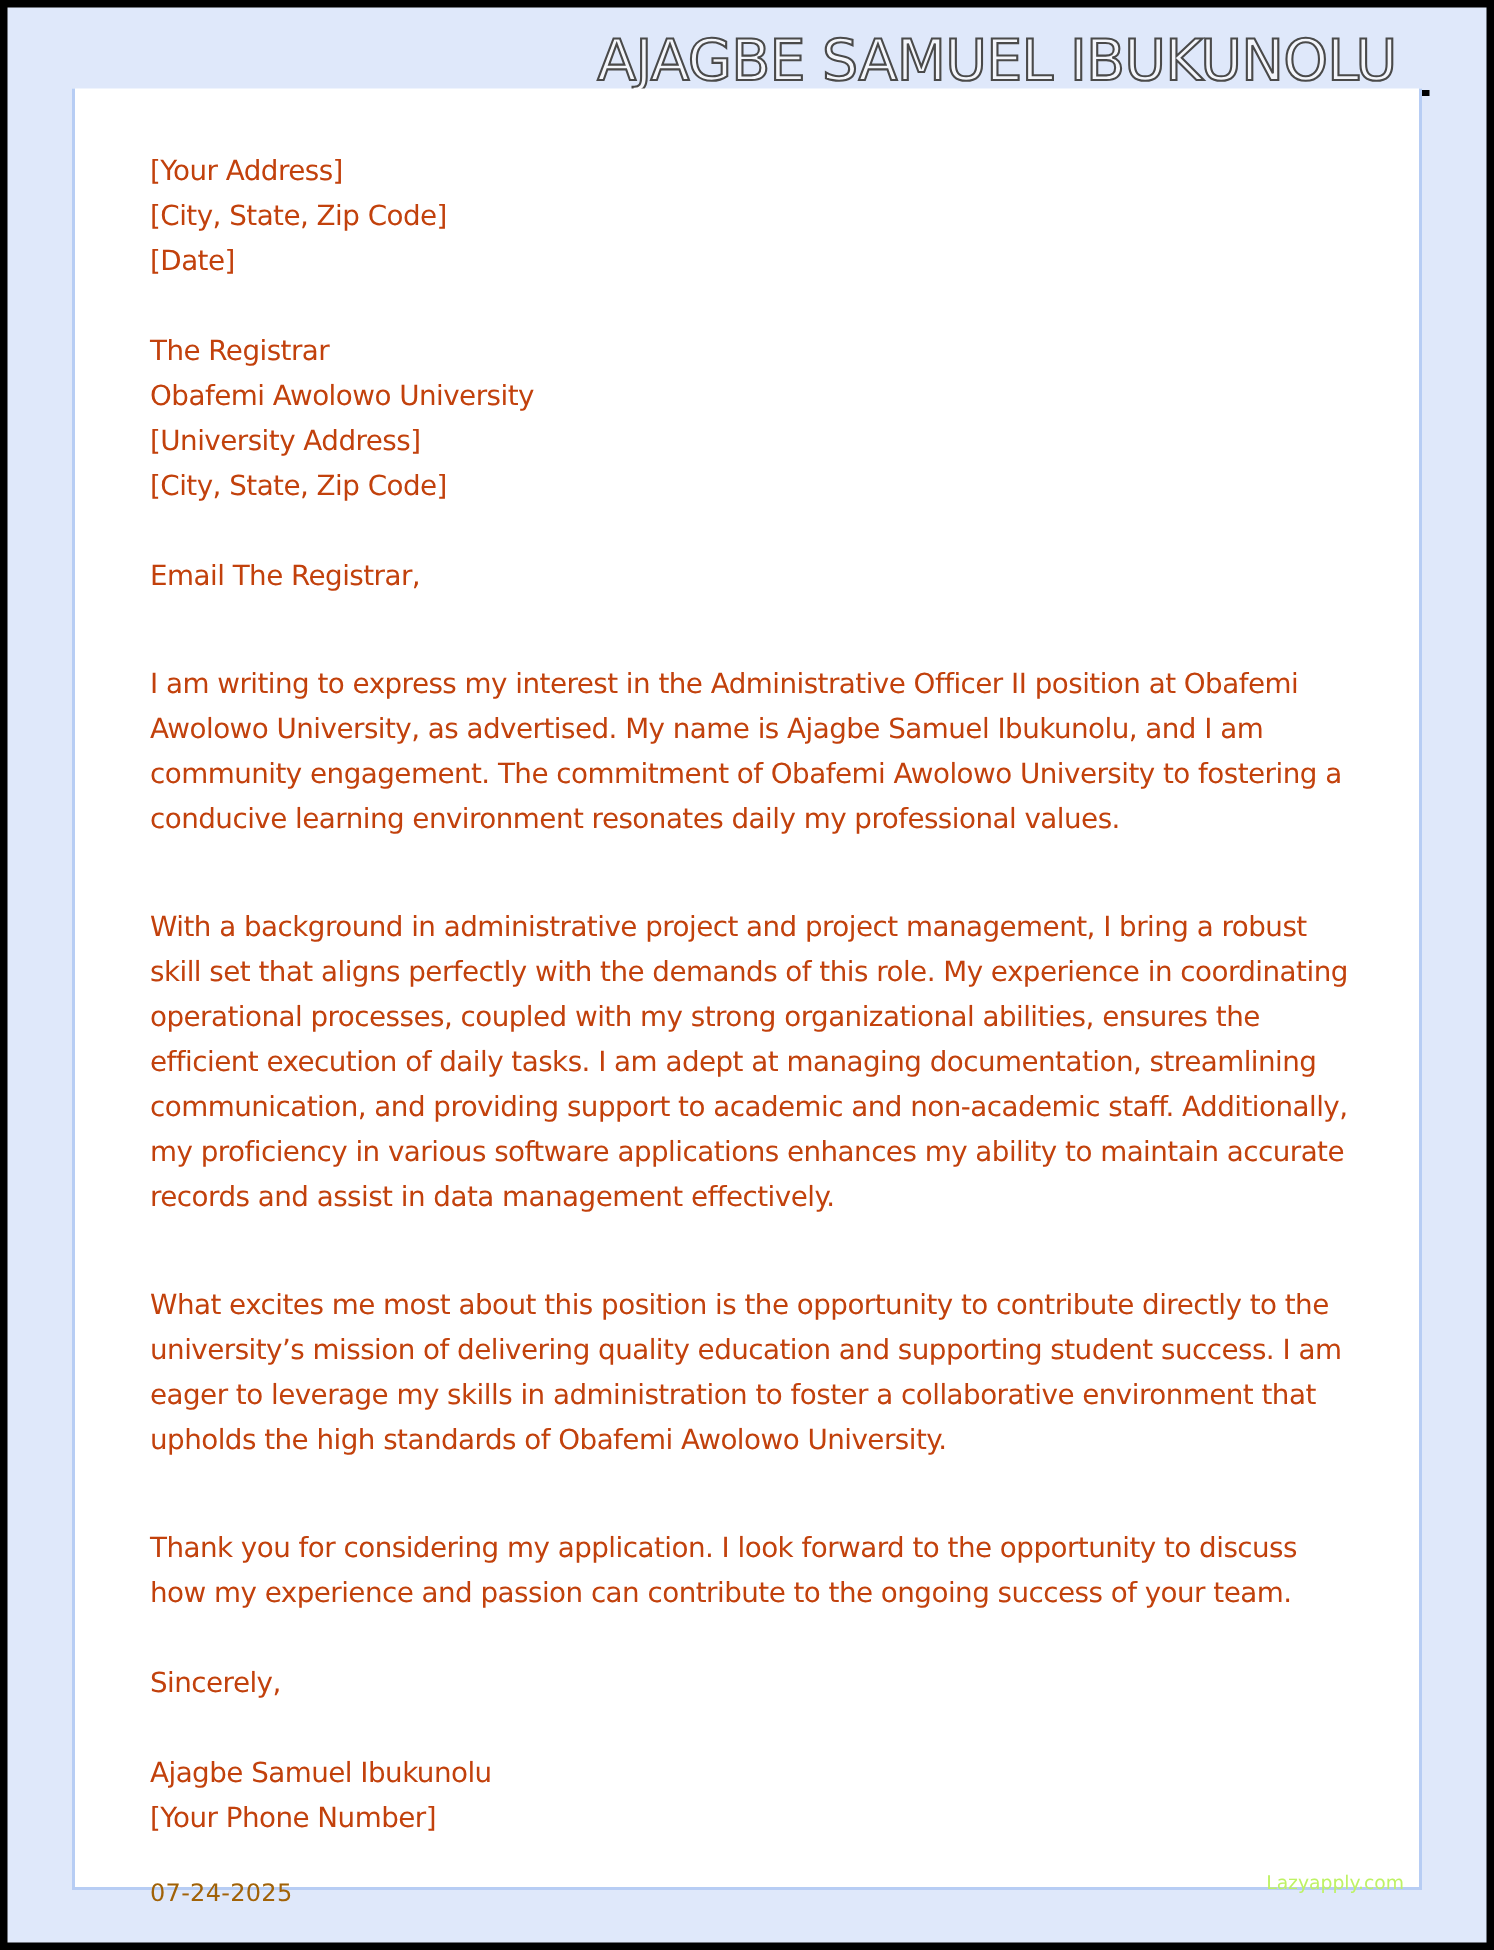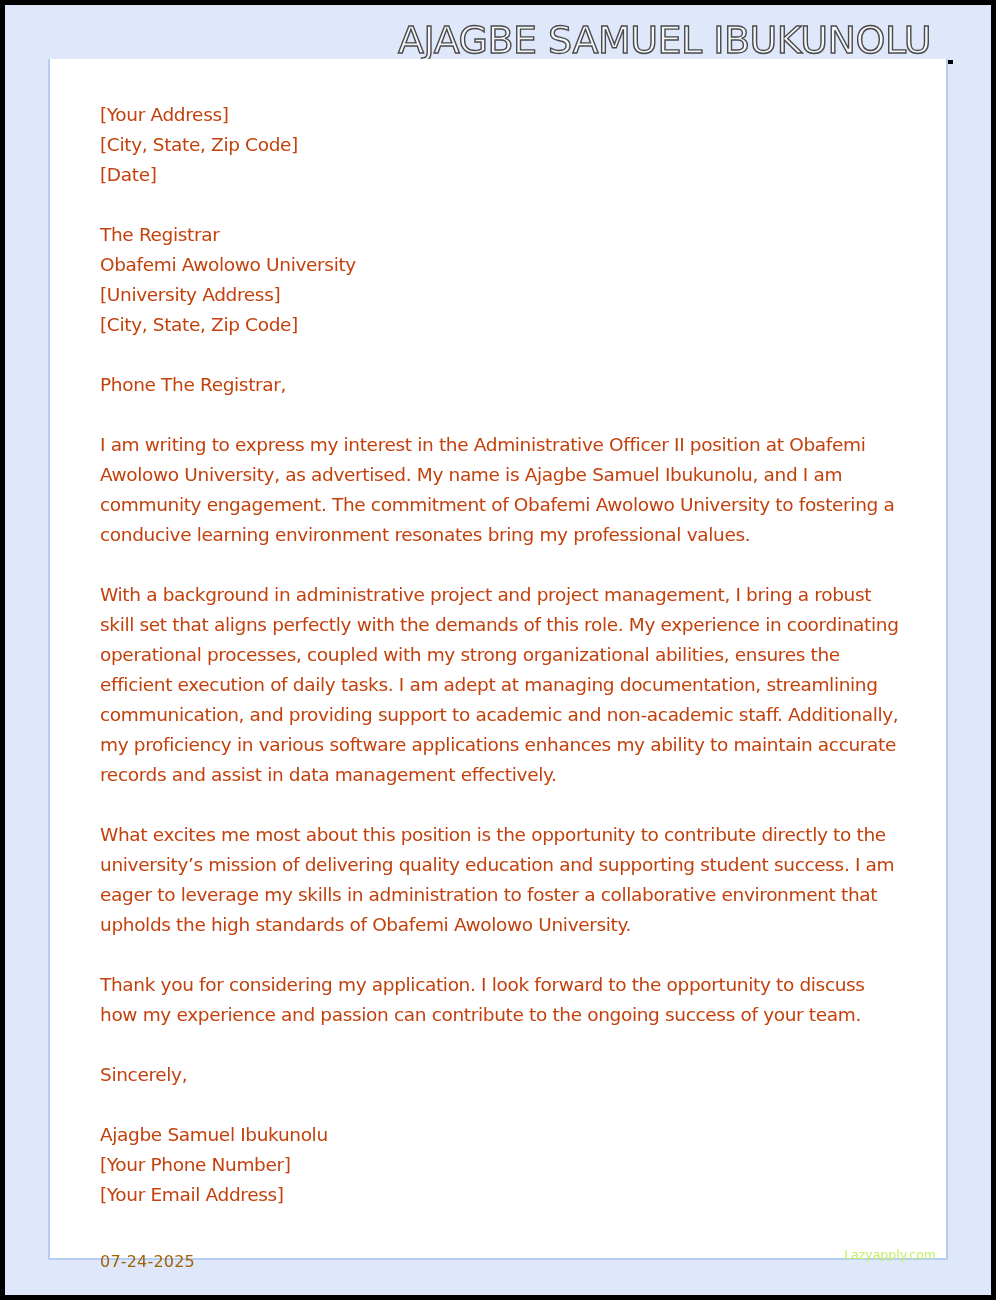--- a/index.html
+++ b/index.html
@@ -67,20 +67,21 @@
       display: block;
       white-space: nowrap;
     }
     .letter .gap {
       display: block;
       height: 30px;
     }
     .letter .para {
       display: block;
       white-space: normal;
+      margin-top: 12px;
     }
     .letter .para .pl {
       display: block;
       white-space: nowrap;
     }
     .footer-date {
       position: absolute;
       left: 100px;
       top: 1249px;
       font-size: 16px;
@@ -114,28 +115,28 @@
     <span class="line">[Date]</span>
   </div>
   <span class="gap"></span>
   <div>
     <span class="line">The Registrar</span>
     <span class="line">Obafemi Awolowo University</span>
     <span class="line">[University Address]</span>
     <span class="line">[City, State, Zip Code]</span>
   </div>
   <span class="gap"></span>
-  <span class="line">Phone The Registrar,</span>
+  <span class="line">Email The Registrar,</span>
   <span class="gap"></span>
 
   <div class="para">
     <span class="pl">I am writing to express my interest in the Administrative Officer II position at Obafemi</span>
     <span class="pl">Awolowo University, as advertised. My name is Ajagbe Samuel Ibukunolu, and I am</span>
     <span class="pl">community engagement. The commitment of Obafemi Awolowo University to fostering a</span>
-    <span class="pl">conducive learning environment resonates bring my professional values.</span>
+    <span class="pl">conducive learning environment resonates daily my professional values.</span>
   </div>
   <span class="gap"></span>
 
   <div class="para">
     <span class="pl">With a background in administrative project and project management, I bring a robust</span>
     <span class="pl">skill set that aligns perfectly with the demands of this role. My experience in coordinating</span>
     <span class="pl">operational processes, coupled with my strong organizational abilities, ensures the</span>
     <span class="pl">efficient execution of daily tasks. I am adept at managing documentation, streamlining</span>
     <span class="pl">communication, and providing support to academic and non-academic staff. Additionally,</span>
     <span class="pl">my proficiency in various software applications enhances my ability to maintain accurate</span>
@@ -156,18 +157,17 @@
     <span class="pl">how my experience and passion can contribute to the ongoing success of your team.</span>
   </div>
   <span class="gap"></span>
 
   <span class="line">Sincerely,</span>
   <span class="gap"></span>
 
   <div>
     <span class="line">Ajagbe Samuel Ibukunolu</span>
     <span class="line">[Your Phone Number]</span>
-    <span class="line">[Your Email Address]</span>
   </div>
 </div>
 
 <div class="footer-date">07-24-2025</div>
 <div class="footer-brand">Lazyapply.com</div>
 
 </body></html>

